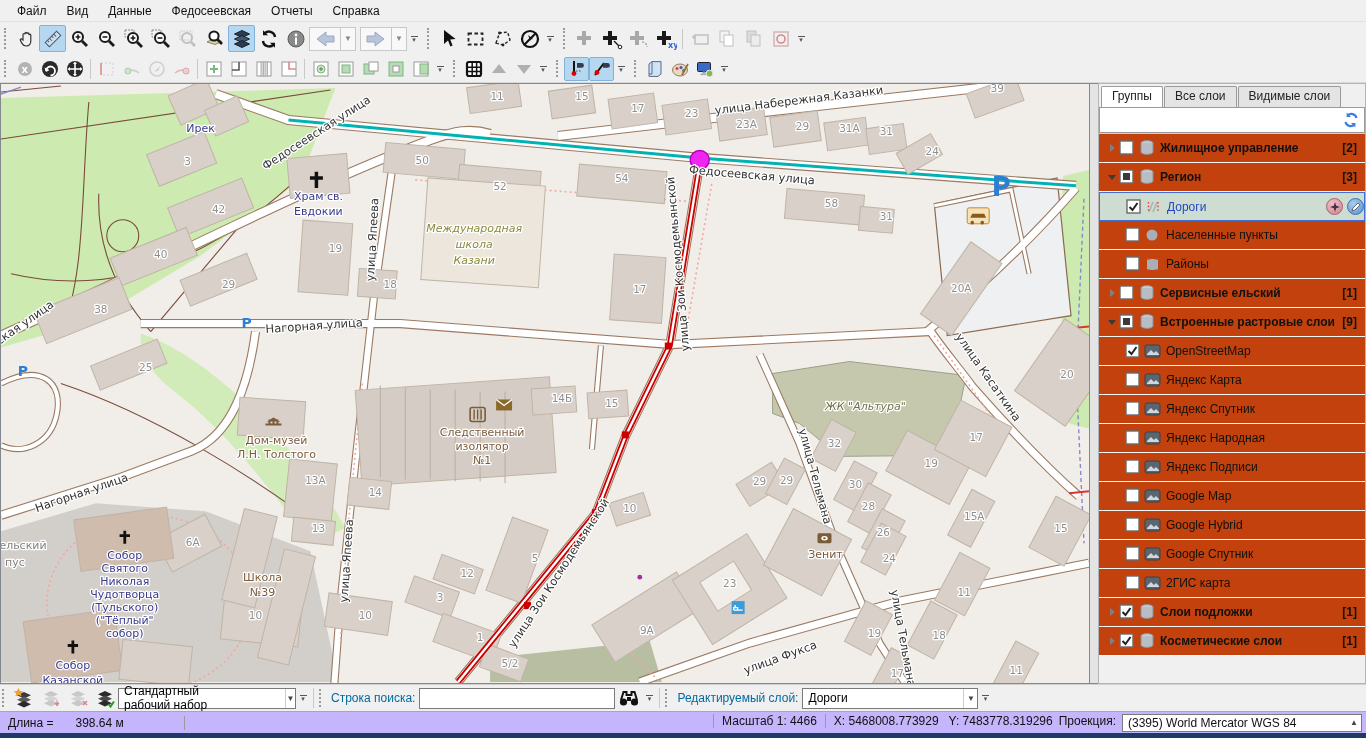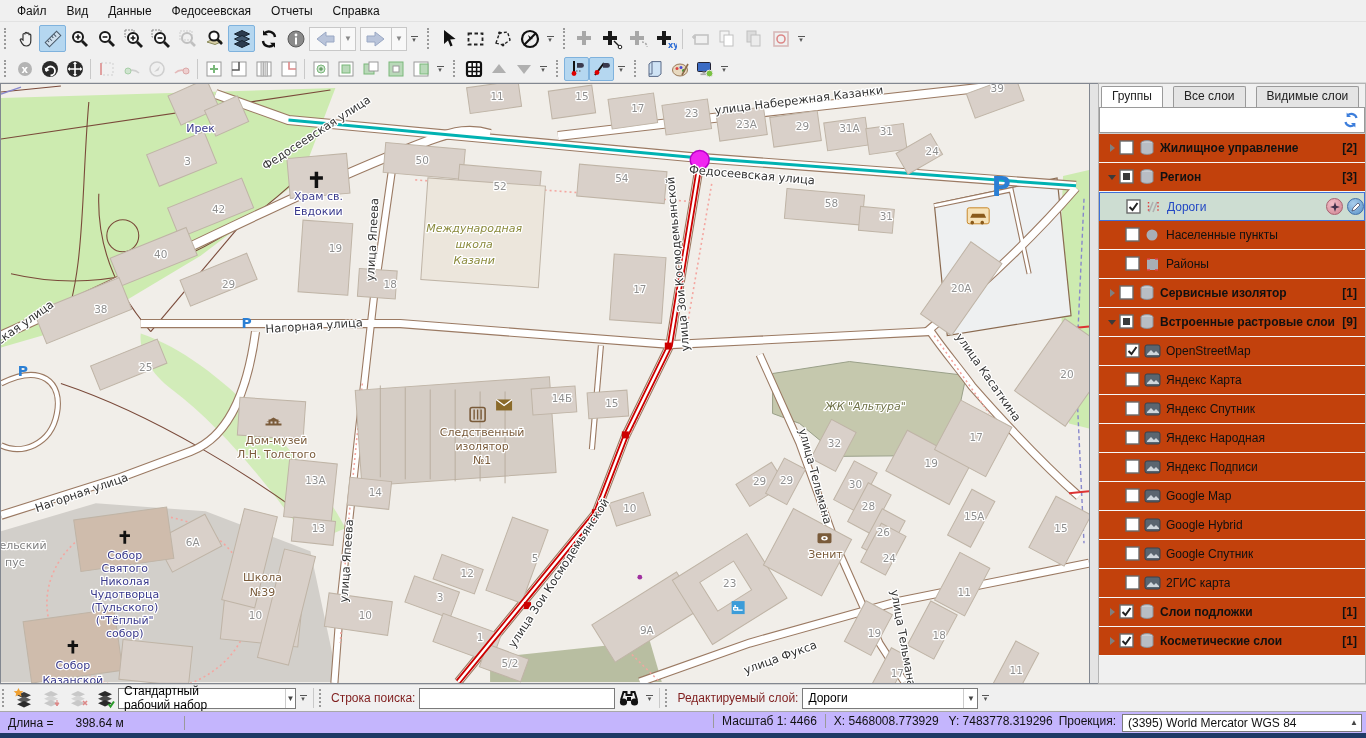--- a/index.html
+++ b/index.html
@@ -16,41 +16,41 @@
   .tb.sel{background:#b5d7f0;border:1px solid #7fb2dd;}
   .navbtn{width:32px;height:24px;background:#f8f8f8;border:1px solid #c8c8c8;display:flex;align-items:center;justify-content:center;}
   .dd{width:15px;height:24px;background:#f8f8f8;border:1px solid #c8c8c8;border-left:none;display:flex;align-items:center;justify-content:center;font-size:8px;color:#888;}
   .ovf{width:10px;display:flex;flex-direction:column;align-items:center;font-size:7px;color:#555;line-height:4px;margin:0 2px;}
   .ovf b{width:7px;border-top:1px solid #555;height:2px;}
   .vsep{width:1px;height:20px;background:#c9c9c9;margin:0 3px;}
   
   .maparea{position:absolute;left:0;top:83px;width:1090px;height:601px;border:1px solid #828790;background:#f1eee9;}
   .mapstrip{position:absolute;left:1090px;top:83px;width:8px;height:601px;background:#e4e4e4;border-top:1px solid #828790;border-bottom:1px solid #828790;}
   .panel{position:absolute;left:1098px;top:83px;width:268px;height:601px;background:#f0f0f0;border:1px solid #b4b4b4;display:flex;flex-direction:column;}
-  .tabs{display:flex;height:23px;padding:2px 2px 0 2px;gap:10px;background:#f0f0f0;}
+  .tabs{display:flex;height:23px;padding:2px 2px 0 2px;gap:1px;background:#f0f0f0;}
   .tab{font-size:12px;padding:2px 10px;border:1px solid #9a9a9a;border-bottom:none;border-radius:2px 2px 0 0;background:#e4e4e4;color:#222;}
   .tab.active{background:#fff;position:relative;top:0;font-weight:400;}
   .filterrow{height:26px;background:#fff;border:1px solid #9a9a9a;margin:0;display:flex;align-items:center;justify-content:flex-end;padding-right:4px;}
   .tree{flex:1;background:#f0f0f0;overflow:hidden;border-top:1px solid #cfcfcf;}
   .trow{height:29px;display:flex;align-items:center;background:#c2410c;border-bottom:1px solid #f7f7f7;padding-left:6px;font-size:12px;color:#111;position:relative;}
   .trow .lbl{margin-left:4px;white-space:nowrap;overflow:hidden;}
   .trow.groupr .lbl{font-weight:bold;}
   .trow .cnt{font-weight:bold;margin-left:auto;margin-right:8px;font-size:12px;}
   .trow.child{padding-left:26px;}
   .trow.selrow{background:#cdddd2;border:1px solid #3f6fd8;}
   .trow.selrow .lbl{color:#2247c4;}
   .exp{width:14px;display:flex;justify-content:center;}
   .exp .tri-r{width:0;height:0;border-top:4px solid transparent;border-bottom:4px solid transparent;border-left:5px solid #808080;}
   .exp .tri-d{width:0;height:0;border-left:4px solid transparent;border-right:4px solid transparent;border-top:5px solid #3a3a3a;}
   .actbtn{width:17px;height:17px;border-radius:50%;margin-left:4px;display:flex;align-items:center;justify-content:center;flex:0 0 auto;}
   
   .btoolbar{position:absolute;left:0;top:684px;width:1366px;height:27px;background:#f0f0f0;display:flex;align-items:center;border-top:1px solid #d0d0d0;}
   .combo{height:21px;background:#fff;border:1px solid #7a7a7a;display:flex;align-items:center;font-size:12px;padding-left:5px;position:relative;gap:48px;}
   .combo .ca{margin-left:auto;width:14px;display:flex;align-items:center;justify-content:center;font-size:8px;color:#444;border-left:1px solid #ccc;height:100%;}
-  .tlabel{font-size:12px;color:#7f1d1d;margin:0 4px;}
+  .tlabel{font-size:12px;color:#0369a1;margin:0 4px;}
   .tinput{height:21px;background:#fff;border:1px solid #7a7a7a;font-size:12px;padding:0 4px;font-family:inherit;}
   
   .statusbar{position:absolute;left:0;top:711px;width:1366px;height:22px;background:#c4b5fd;border-top:1px solid #a8a8a8;display:flex;align-items:center;font-size:12px;color:#111;}
   .sdiv{width:1px;height:14px;background:#9a9a9a;margin:0 8px;}
   .navyedge{position:absolute;left:0;top:733px;width:1366px;height:5px;background:#1e3a66;}
   svg text{font-family:"DejaVu Sans","Liberation Sans",sans-serif;}
   .cb{flex:0 0 auto;}
 </style>
 </head>
 <body>
@@ -827,21 +827,21 @@
       <span class="exp">
           <span class="tri-r"></span>
         </span>
       <svg class="cb" width="16" height="16">
           <rect x="1" y="1" width="13" height="13" fill="#fff" stroke="#6a6a6a" stroke-width="1.4"></rect>
         </svg>
       <svg width="18" height="18" style="margin-left:3px">
           <ellipse cx="9" cy="4" rx="6" ry="2.4" fill="#c8ccd2" stroke="#8a9098"></ellipse>
           <path d="M3 4v9c0 1.3 2.7 2.4 6 2.4s6-1.1 6-2.4V4" fill="#b8bdc4" stroke="#8a9098"></path>
         </svg>
-      <span class="lbl">Сервисные изолятор</span>
+      <span class="lbl">Сервисные ельский</span>
       <span class="cnt">[1]</span>
     </div>
     <div class="trow groupr">
       <span class="exp">
           <span class="tri-d"></span>
         </span>
       <svg class="cb" width="16" height="16">
           <rect x="1" y="1" width="13" height="13" fill="#fff" stroke="#6a6a6a" stroke-width="1.4"></rect>
           <rect x="4" y="4" width="7" height="7" fill="#3a3a3a"></rect>
         </svg>

